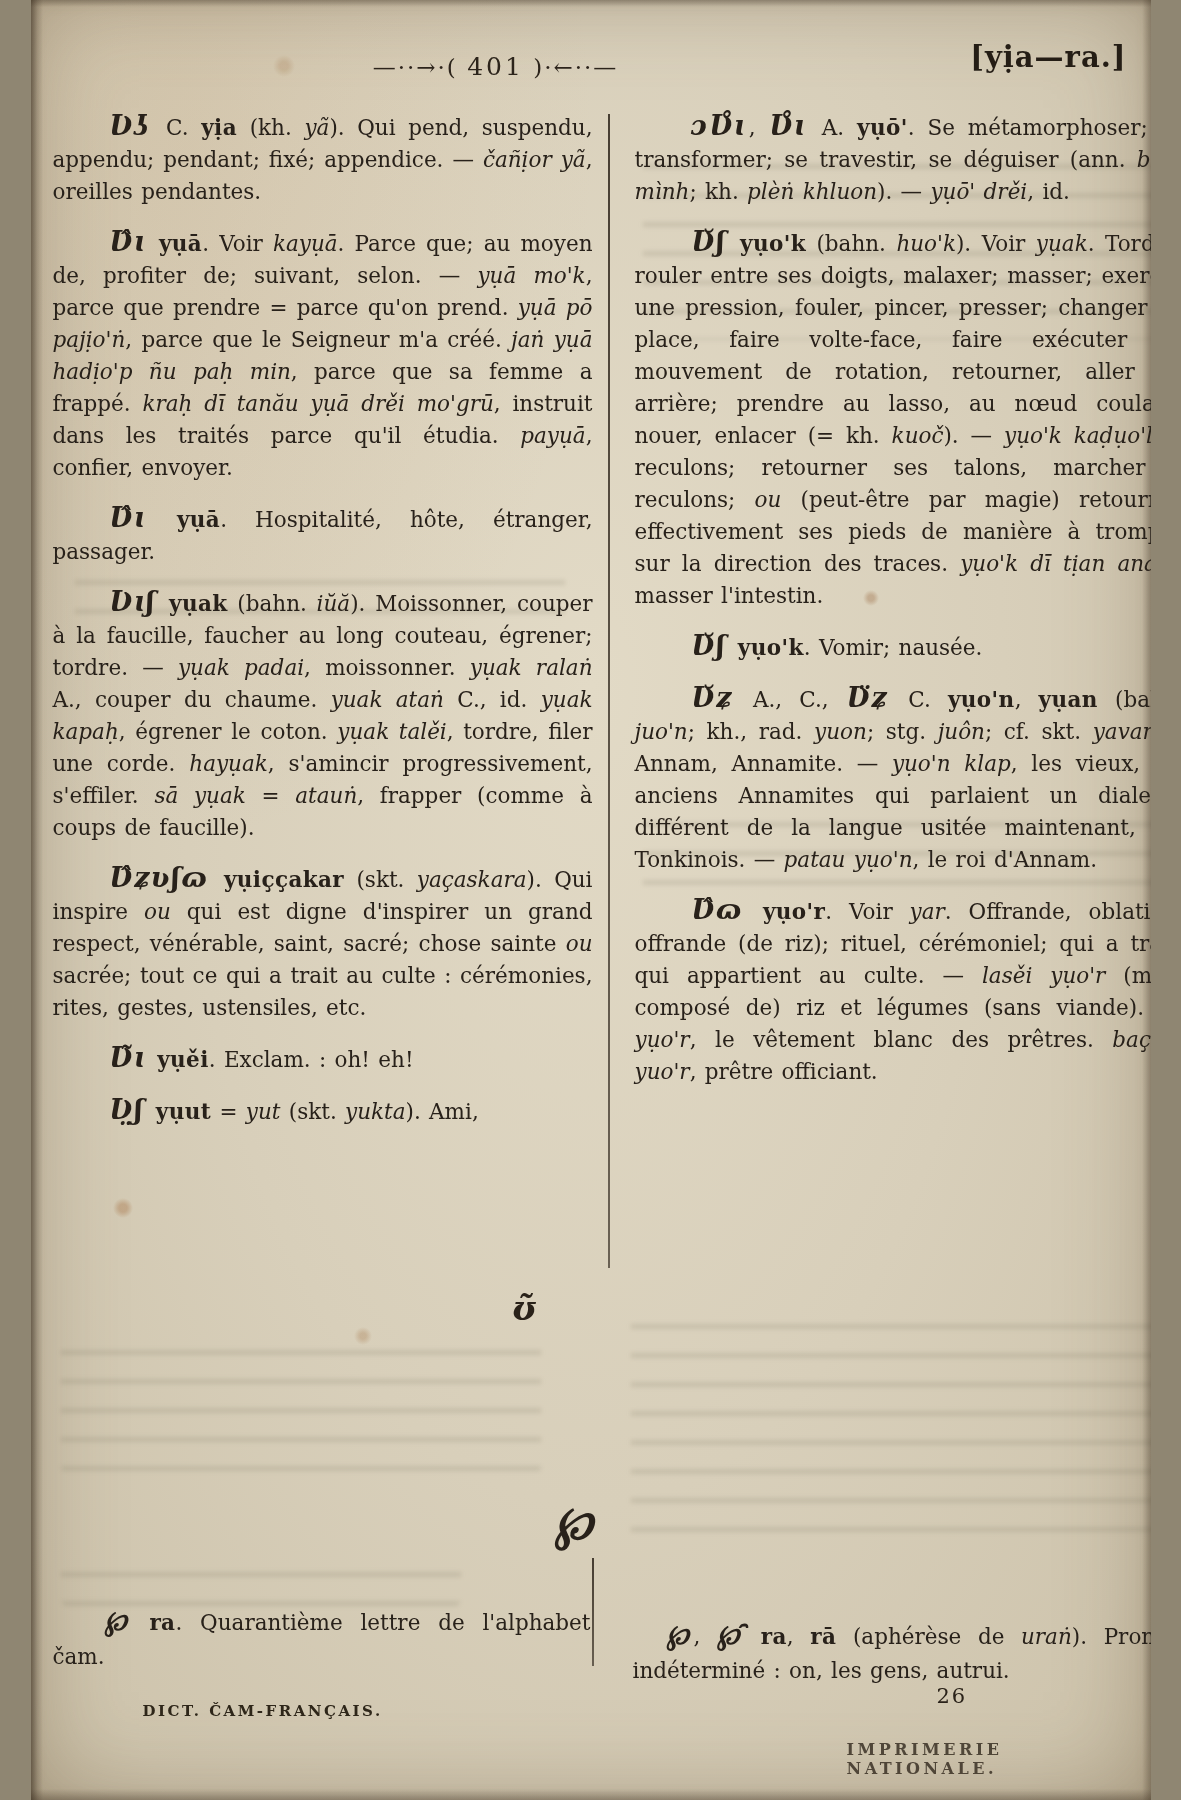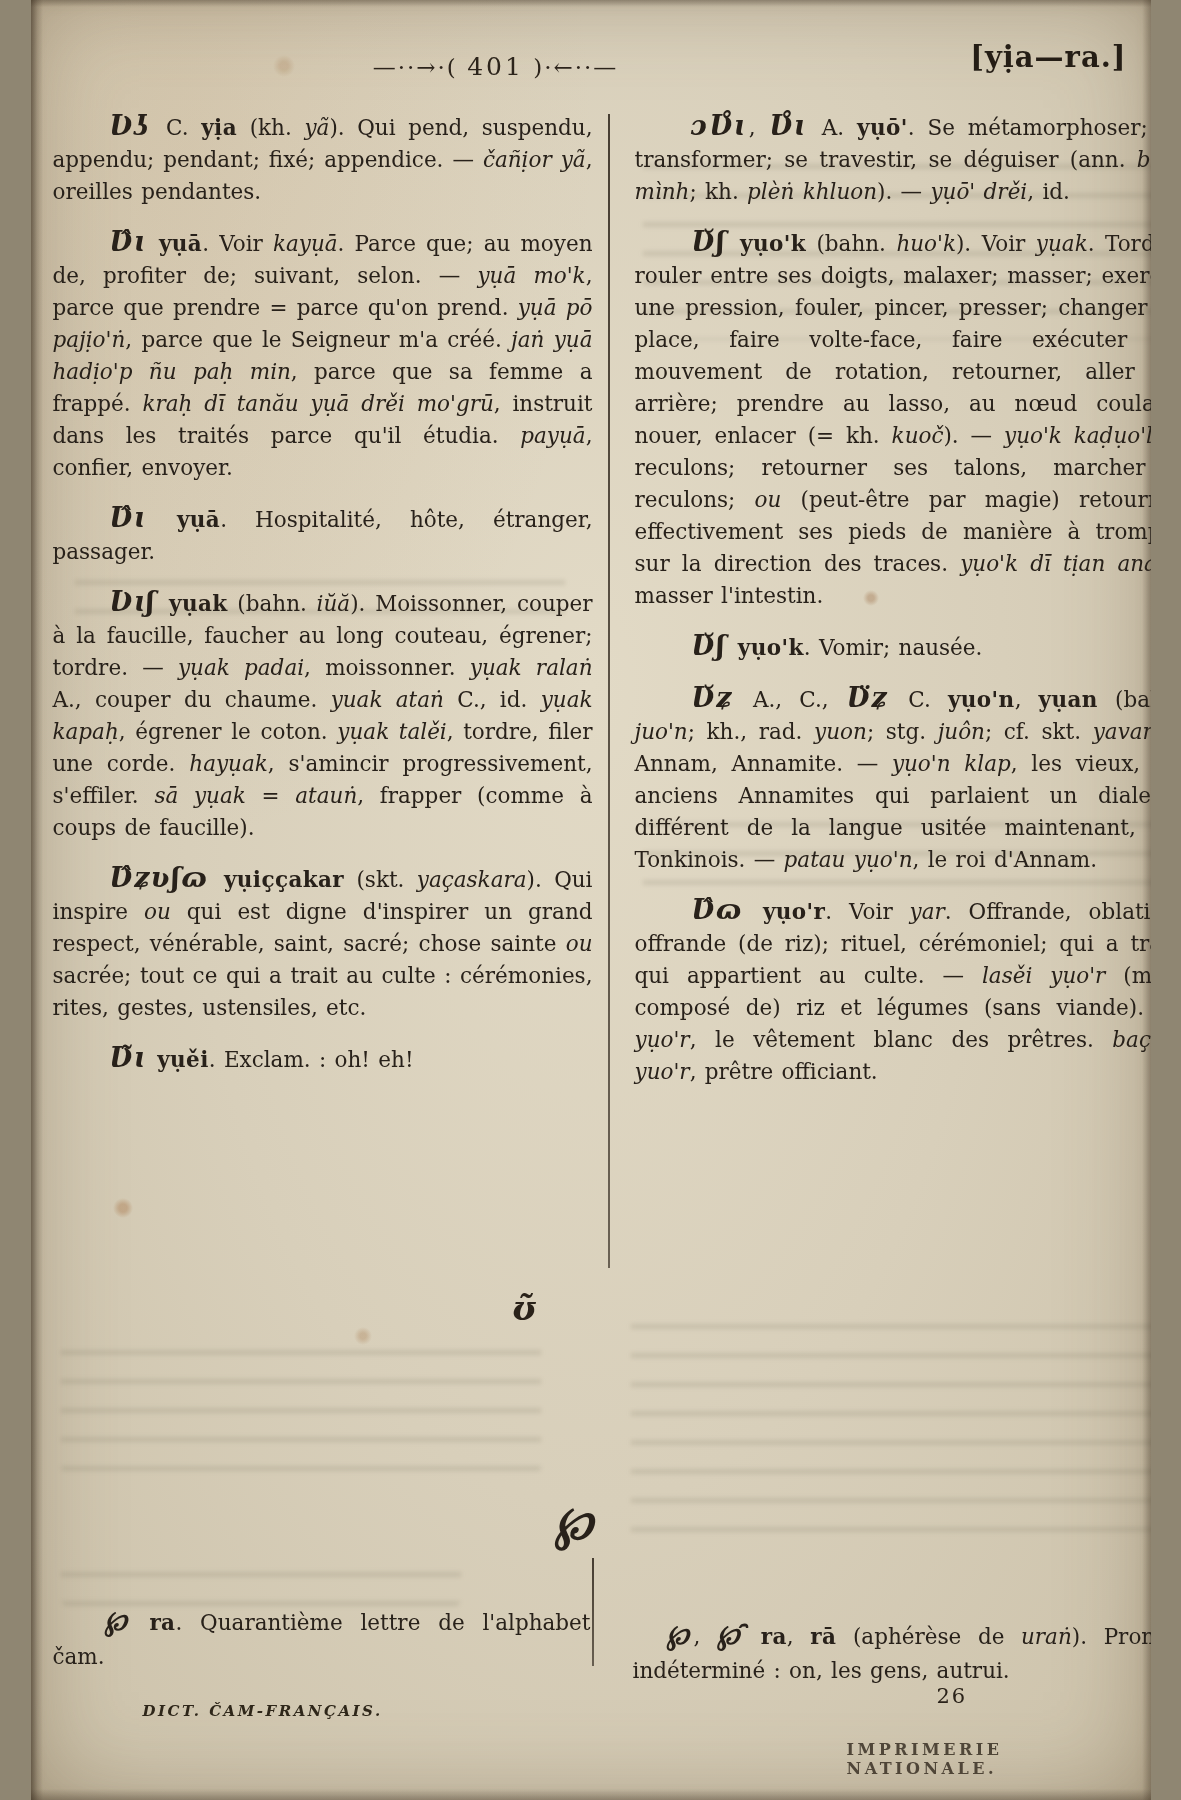--- a/index.html
+++ b/index.html
@@ -80,21 +80,21 @@
 
   .bottom-entry{
     position:absolute;
     font-size:21.5px;line-height:34px;text-align:justify;word-spacing:1.5px;
   }
   .bottom-left{left:22px;top:1584px;width:538px;text-indent:52px;}
   .bottom-right{left:602px;top:1598px;width:556px;text-indent:34px;}
 
   .dict-label{
     position:absolute;left:112px;top:1702px;
-    font-size:15px;font-weight:bold;letter-spacing:2.5px;color:#2e2619;font-style:italic;
+    font-size:15px;font-weight:bold;letter-spacing:2.5px;color:#2e2619;
   }
   .folio{position:absolute;left:906px;top:1684px;font-size:21px;letter-spacing:2px;color:#2a2219;}
   .printer{
     position:absolute;left:816px;top:1740px;
     font-size:16px;font-weight:bold;letter-spacing:3.5px;color:rgba(58,48,36,.85);
   }
 </style>
 </head>
 <body>
 
@@ -118,20 +118,21 @@
   <div class="rule"></div>
   <div class="rule rule-short"></div>
 
   <section class="col col-left">
     <p class="entry"><span class="seg-cham">Ʋʖ</span><span> C. </span><span class="seg-hw">yịa</span><span> (kh. </span><span class="seg-it">yã</span><span>). Qui pend, suspendu, appendu; pendant; fixé; appendice. — </span><span class="seg-it">čañịor yã</span><span>, oreilles pendantes.</span></p>
     <p class="entry"><span class="seg-cham">Ʋ̂ɩ</span><span> </span><span class="seg-hw">yụā</span><span>. Voir </span><span class="seg-it">kayụā</span><span>. Parce que; au moyen de, profiter de; suivant, selon. — </span><span class="seg-it">yụā mo'k</span><span>, parce que prendre = parce qu'on prend. </span><span class="seg-it">yụā pō pajịo'ṅ</span><span>, parce que le Seigneur m'a créé. </span><span class="seg-it">jaṅ yụā hadịo'p ñu paḥ min</span><span>, parce que sa femme a frappé. </span><span class="seg-it">kraḥ dī tanău yụā drěi mo'grū</span><span>, instruit dans les traités parce qu'il étudia. </span><span class="seg-it">payụā</span><span>, confier, envoyer.</span></p>
     <p class="entry"><span class="seg-cham">Ʋ̂ɩ</span><span> </span><span class="seg-hw">yụā</span><span>. Hospitalité, hôte, étranger, passager.</span></p>
     <p class="entry"><span class="seg-cham">Ʋɩʃ</span><span> </span><span class="seg-hw">yụak</span><span> (bahn. </span><span class="seg-it">iŭă</span><span>). Moissonner, couper à la faucille, faucher au long couteau, égrener; tordre. — </span><span class="seg-it">yụak padai</span><span>, moissonner. </span><span class="seg-it">yụak ralaṅ</span><span> A., couper du chaume. </span><span class="seg-it">yuak ataṅ</span><span> C., id. </span><span class="seg-it">yụak kapaḥ</span><span>, égrener le coton. </span><span class="seg-it">yụak talěi</span><span>, tordre, filer une corde. </span><span class="seg-it">hayụak</span><span>, s'amincir progressivement, s'effiler. </span><span class="seg-it">sā yụak</span><span> = </span><span class="seg-it">atauṅ</span><span>, frapper (comme à coups de faucille).</span></p>
     <p class="entry"><span class="seg-cham">Ʋ̂ʑʋʃɷ</span><span> </span><span class="seg-hw">yụiççakar</span><span> (skt. </span><span class="seg-it">yaçaskara</span><span>). Qui inspire </span><span class="seg-it">ou</span><span> qui est digne d'inspirer un grand respect, vénérable, saint, sacré; chose sainte </span><span class="seg-it">ou</span><span> sacrée; tout ce qui a trait au culte : cérémonies, rites, gestes, ustensiles, etc.</span></p>
     <p class="entry"><span class="seg-cham">Ʋ̃ɩ</span><span> </span><span class="seg-hw">yụěi</span><span>. Exclam. : oh! eh!</span></p>
+    <p class="entry"><span class="seg-cham">Ʋ̤ʃ</span><span> </span><span class="seg-hw">yụut</span><span> = </span><span class="seg-it">yut</span><span> (skt. </span><span class="seg-it">yukta</span><span>). Ami,</span></p>
   </section>
 
   <section class="col col-right">
     <p class="entry"><span class="seg-cham">ɔƲ̊ɩ</span><span>, </span><span class="seg-cham">Ʋ̊ɩ</span><span> A. </span><span class="seg-hw">yụō'</span><span>. Se métamorphoser; se transformer; se travestir, se déguiser (ann. </span><span class="seg-it">biến mình</span><span>; kh. </span><span class="seg-it">plèṅ khluon</span><span>). — </span><span class="seg-it">yụō' drěi</span><span>, id.</span></p>
     <p class="entry"><span class="seg-cham">Ʋ̆ʃ</span><span> </span><span class="seg-hw">yụo'k</span><span> (bahn. </span><span class="seg-it">huo'k</span><span>). Voir </span><span class="seg-it">yụak</span><span>. Tordre, rouler entre ses doigts, malaxer; masser; exercer une pression, fouler, pincer, presser; changer de place, faire volte-face, faire exécuter un mouvement de rotation, retourner, aller en arrière; prendre au lasso, au nœud coulant; nouer, enlacer (= kh. </span><span class="seg-it">kuoč</span><span>). — </span><span class="seg-it">yụo'k kaḍụo'l</span><span>, à reculons; retourner ses talons, marcher à reculons; </span><span class="seg-it">ou</span><span> (peut-être par magie) retourner effectivement ses pieds de manière à tromper sur la direction des traces. </span><span class="seg-it">yụo'k dī tịan anaiḥ</span><span>, masser l'intestin.</span></p>
     <p class="entry"><span class="seg-cham">Ʋ̆ʃ</span><span> </span><span class="seg-hw">yụo'k</span><span>. Vomir; nausée.</span></p>
     <p class="entry"><span class="seg-cham">Ʋ̆ʑ</span><span> A., C., </span><span class="seg-cham">Ʋ̈ʑ</span><span> C. </span><span class="seg-hw">yụo'n</span><span>, </span><span class="seg-hw">yụan</span><span> (bahn. </span><span class="seg-it">juo'n</span><span>; kh., rad. </span><span class="seg-it">yuon</span><span>; stg. </span><span class="seg-it">juôn</span><span>; cf. skt. </span><span class="seg-it">yavana</span><span>). Annam, Annamite. — </span><span class="seg-it">yụo'n klap</span><span>, les vieux, les anciens Annamites qui parlaient un dialecte différent de la langue usitée maintenant, les Tonkinois. — </span><span class="seg-it">patau yụo'n</span><span>, le roi d'Annam.</span></p>
     <p class="entry"><span class="seg-cham">Ʋ̂ɷ</span><span> </span><span class="seg-hw">yụo'r</span><span>. Voir </span><span class="seg-it">yar</span><span>. Offrande, oblation; offrande (de riz); rituel, cérémoniel; qui a trait, qui appartient au culte. — </span><span class="seg-it">lasěi yụo'r</span><span> (mets composé de) riz et légumes (sans viande). </span><span class="seg-it">av yụo'r</span><span>, le vêtement blanc des prêtres. </span><span class="seg-it">baçaiḥ yuo'r</span><span>, prêtre officiant.</span></p>
   </section>
 

